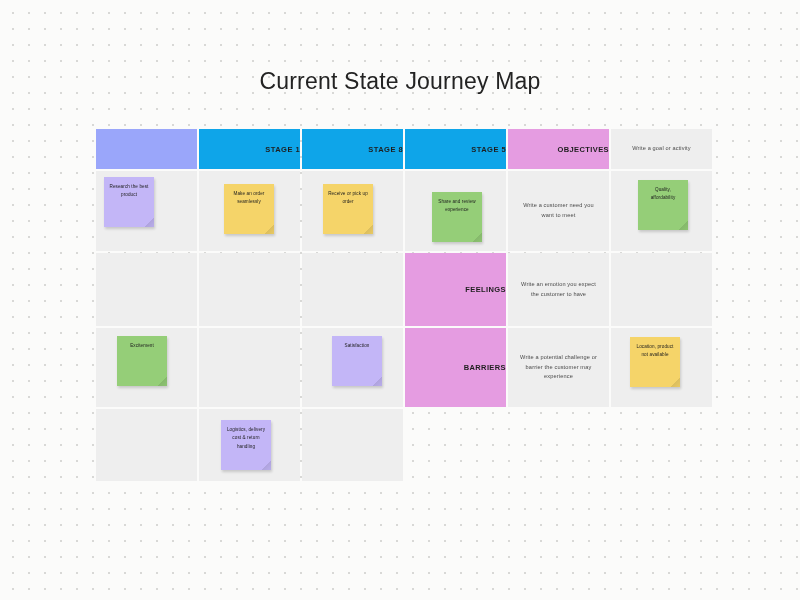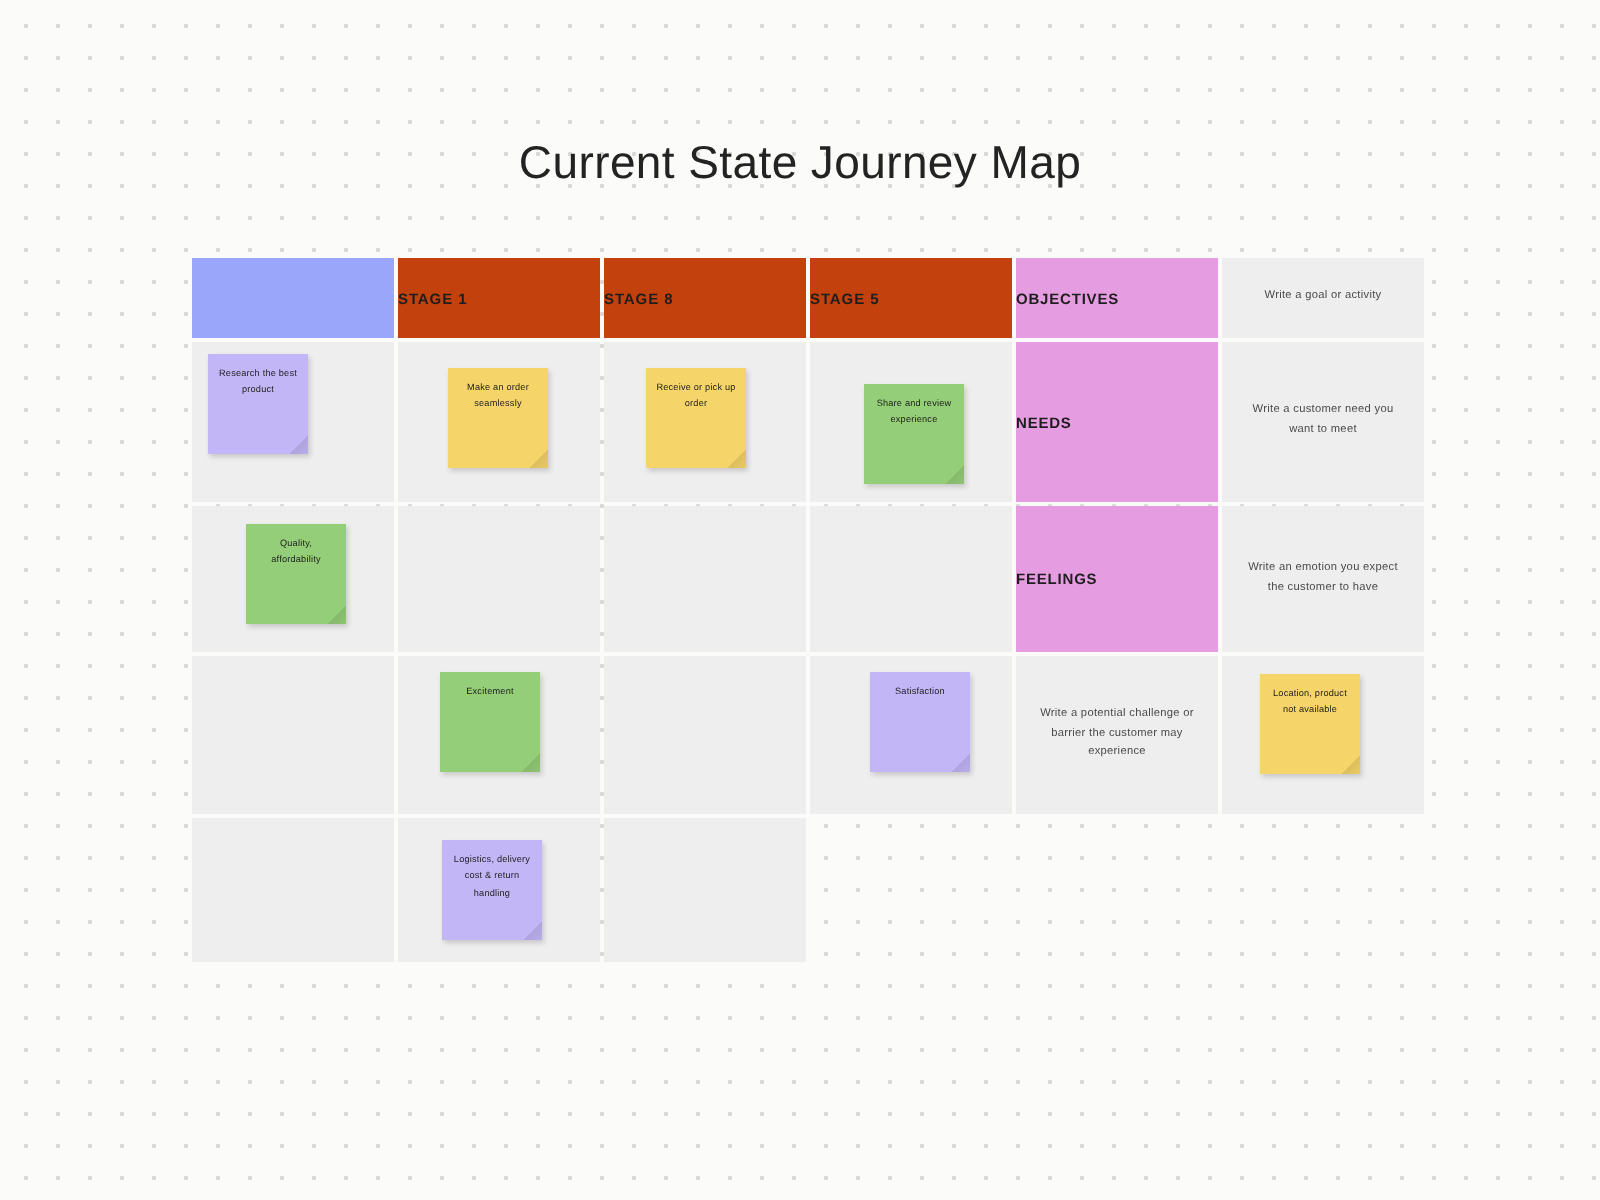--- a/index.html
+++ b/index.html
@@ -55,35 +55,35 @@
   .cell {
     position: relative;
     overflow: visible;
   }
 
   .corner-cell {
     background: #9aa6fa;
   }
 
   .stage-header {
-    background: #c2410c;
+    background: #0ea5e9;
     display: flex;
     align-items: center;
-    justify-content: flex-start;
+    justify-content: flex-end;
     font-size: 7.5px;
     font-weight: 700;
     color: #1e1e1e;
     letter-spacing: 0.45px;
   }
 
   .row-label {
     background: #e59ce1;
     display: flex;
     align-items: center;
-    justify-content: flex-start;
+    justify-content: flex-end;
     font-size: 7.5px;
     font-weight: 700;
     color: #1e1e1e;
     letter-spacing: 0.4px;
   }
 
   .content-cell {
     background: #eeeeee;
     display: flex;
     align-items: center;
@@ -175,23 +175,20 @@
       <div class="note note-yellow" style="left:21px; top:13px;">
         <span class="note-txt">Receive or pick up order</span>
       </div>
     </div>
     <div class="cell content-cell">
       <div class="note note-green" style="left:27px; top:21px;">
         <span class="note-txt">Share and review experience</span>
       </div>
     </div>
 
-    <div class="cell row-label">
-      <span>NEEDS</span>
-    </div>
     <div class="cell content-cell">
       <span class="prompt-text">Write a customer need you want to meet</span>
     </div>
     <div class="cell content-cell">
       <div class="note note-green" style="left:27px; top:9px;">
         <span class="note-txt">Quality, affordability</span>
       </div>
     </div>
     <div class="cell content-cell"></div>
     <div class="cell content-cell"></div>
@@ -209,20 +206,23 @@
         <span class="note-txt">Excitement</span>
       </div>
     </div>
     <div class="cell content-cell"></div>
     <div class="cell content-cell">
       <div class="note note-purple" style="left:30px; top:8px;">
         <span class="note-txt">Satisfaction</span>
       </div>
     </div>
 
+    <div class="cell row-label">
+      <span>BARRIERS</span>
+    </div>
     <div class="cell content-cell">
       <span class="prompt-text">Write a potential challenge or barrier the customer may experience</span>
     </div>
     <div class="cell content-cell">
       <div class="note note-yellow" style="left:19px; top:9px;">
         <span class="note-txt">Location, product not available</span>
       </div>
     </div>
     <div class="cell content-cell"></div>
     <div class="cell content-cell">

